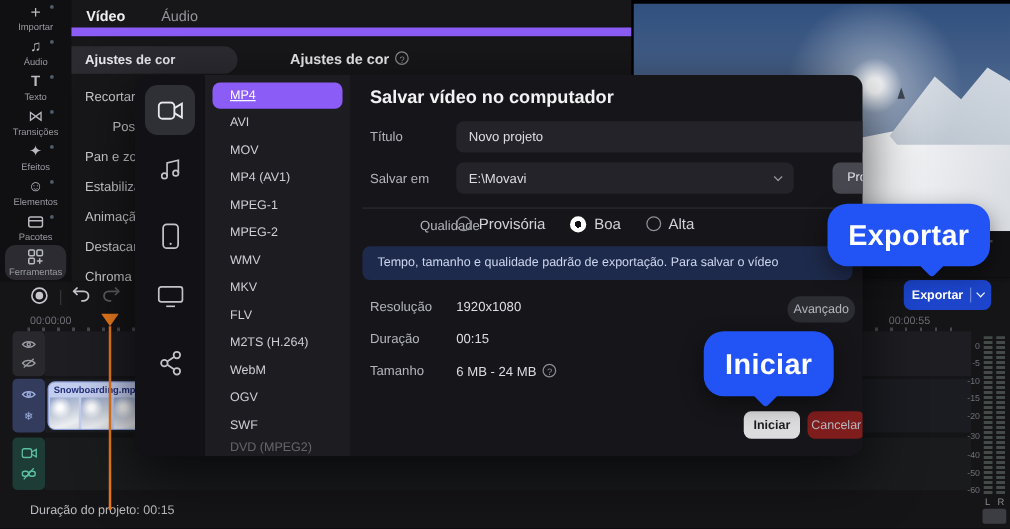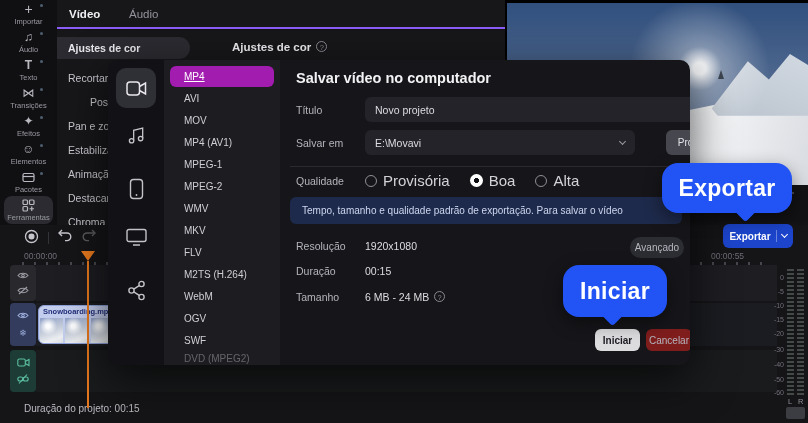--- a/index.html
+++ b/index.html
@@ -12,21 +12,21 @@
   .sidebar { left:0; top:0; width:57px; height:225px; background:#101013; z-index:3; }
   .side-item { position:relative; width:57px; height:28px; display:flex; flex-direction:column;
                align-items:center; justify-content:center; color:#b9b9c0; cursor:pointer; }
   .side-item .ic { height:13px; line-height:13px; font-size:12px; display:flex; align-items:center; justify-content:center; }
   .side-item .lb { font-size:7.5px; color:#9a9aa2; margin-top:1px; white-space:nowrap; }
   .side-item .dot { position:absolute; top:4px; right:14px; width:3px; height:3px; border-radius:50%;
                     background:#5e7287; opacity:.8; }
   .side-item.sel { background:#2b2b31; border-radius:8px; width:49px; margin-left:4px; }
 
   
-  .tabbar { left:57px; top:0; width:448px; height:29px; background:#17171a; border-bottom:2px solid #8b5cf6; z-index:2; }
+  .tabbar { left:57px; top:0; width:448px; height:29px; background:#17171a; border-bottom:7px solid #8b5cf6; z-index:2; }
   .tab { position:absolute; top:8px; font-size:11.5px; }
   .tools-panel { left:57px; top:30px; width:448px; height:195px; background:#17171a; z-index:2; }
   .tool-sel { position:absolute; left:0; top:7px; width:133px; height:22px; background:#2b2b31;
               border-radius:0 11px 11px 0; font-size:10.5px; font-weight:bold; color:#e8e8ec;
               line-height:22px; padding-left:11px; }
   .tool-item { position:absolute; left:11px; font-size:10.5px; color:#c9c9cf; white-space:nowrap; }
   .panel-head { position:absolute; left:175px; top:11px; font-size:11.5px; font-weight:bold; color:#ececf0; }
   .qmark { display:inline-block; width:11px; height:11px; border:1px solid #8a8a92; border-radius:50%;
            font-size:7.5px; line-height:11px; text-align:center; color:#8a8a92; font-weight:normal;
            vertical-align:1px; margin-left:5px; }
@@ -66,37 +66,37 @@
   
   .dialog { left:108px; top:60px; width:582px; height:305px; background:#16161a; border-radius:10px;
             box-shadow:0 14px 45px rgba(0,0,0,.65); z-index:10; overflow:hidden; }
   .d-strip { position:absolute; left:0; top:0; width:56px; height:100%; background:#121216; }
   .d-ic { position:absolute; left:0; width:56px; display:flex; justify-content:center; color:#c2c2c8; }
   .d-ic.sel-box { left:8px; width:40px; height:40px; background:#2f2f36; border-radius:10px;
                   align-items:center; color:#e8e8ec; }
   .d-list { position:absolute; left:56px; top:0; width:116px; height:100%; background:#1c1c21; }
   .fmt { position:absolute; left:6px; width:104px; height:21px; line-height:21px; padding-left:14px;
          font-size:10px; color:#cfcfd5; border-radius:6px; cursor:pointer; white-space:nowrap; }
-  .fmt.sel { background:#a21caf; color:#fff;text-decoration:underline; }
+  .fmt.sel { background:#8b5cf6; color:#fff;text-decoration:underline; }
   .fmt.dim { opacity:.4; }
   .d-title { position:absolute; left:188px; top:10px; font-size:14.5px; font-weight:bold; color:#f2f2f5; }
   .d-label { position:absolute; left:188px; font-size:10.5px; color:#b4b4bc; }
   .d-input { position:absolute; left:257px; height:25px; background:#232329; border:none; outline:none;
              border-radius:6px; color:#dcdce2; font-size:10.5px; padding:0 10px;
              font-family:"Liberation Sans","DejaVu Sans",sans-serif; }
   .d-select { position:absolute; left:257px; height:25px; background:#232329; border-radius:6px;
               display:flex; align-items:center; padding:0 10px; font-size:10.5px; color:#dcdce2; cursor:pointer; }
   .d-select .chev { border-color:#9a9aa2; margin-left:auto; }
   .btn-gray { position:absolute; border-radius:6px; background:#47474f; color:#e2e2e8; font-size:10px;
               display:flex; align-items:center; justify-content:center; cursor:pointer; }
   .divider { position:absolute; left:182px; right:10px; height:1px; background:#2a2a30; }
   .radio-row { position:absolute; left:257px; display:flex; align-items:center; gap:6px; }
   .radio { width:12px; height:12px; border:1.5px solid #8e8e96; border-radius:50%; }
   .radio.on { border:none; background:radial-gradient(circle,#101014 0 2.6px,#ffffff 2.7px); width:13px; height:13px; }
-  .radio-lb { font-size:15px; color:#d2d2d8; margin-right:14px; }
+  .radio-lb { font-size:12px; color:#d2d2d8; margin-right:14px; }
   .info-banner { position:absolute; left:182px; top:137px; width:392px; height:27px; background:#1e2a4b;
                  border-radius:6px; display:flex; align-items:center; padding-left:12px;
                  font-size:10px; color:#cdd6ef; }
   .d-value { position:absolute; left:257px; font-size:10.5px; color:#dcdce2; }
   .btn-light { position:absolute; background:#dcdcdf; color:#1c1c20; font-size:10px; font-weight:bold;
                border-radius:6px; display:flex; align-items:center; justify-content:center; cursor:pointer; }
   .btn-dark { position:absolute; background:#7f1d1d; color:#b6b6be; font-size:10px;
               border-radius:6px; display:flex; align-items:center; justify-content:center; cursor:pointer; }
 
   
@@ -387,21 +387,21 @@
 
     <span class="d-label" style="top:77px;">Salvar em</span>
     <div class="d-select" style="top:70px; width:270px;">
       <span>E:\Movavi</span>
       <span class="chev"></span>
     </div>
     <div class="btn-gray" style="left:558px; top:70px; width:62px; height:25px;">Procurar</div>
 
     <div class="divider" style="top:106px;"></div>
 
-    <span class="d-label" style="top:115px;">Qualidade</span>
+    <span class="d-label" style="top:115px;margin-left:40px;">Qualidade</span>
     <div class="radio-row" style="top:112px;">
       <span class="radio"></span>
       <span class="radio-lb">Provisória</span>
       <span class="radio on"></span>
       <span class="radio-lb">Boa</span>
       <span class="radio"></span>
       <span class="radio-lb">Alta</span>
     </div>
 
     <div class="info-banner">Tempo, tamanho e qualidade padrão de exportação. Para salvar o vídeo</div>

